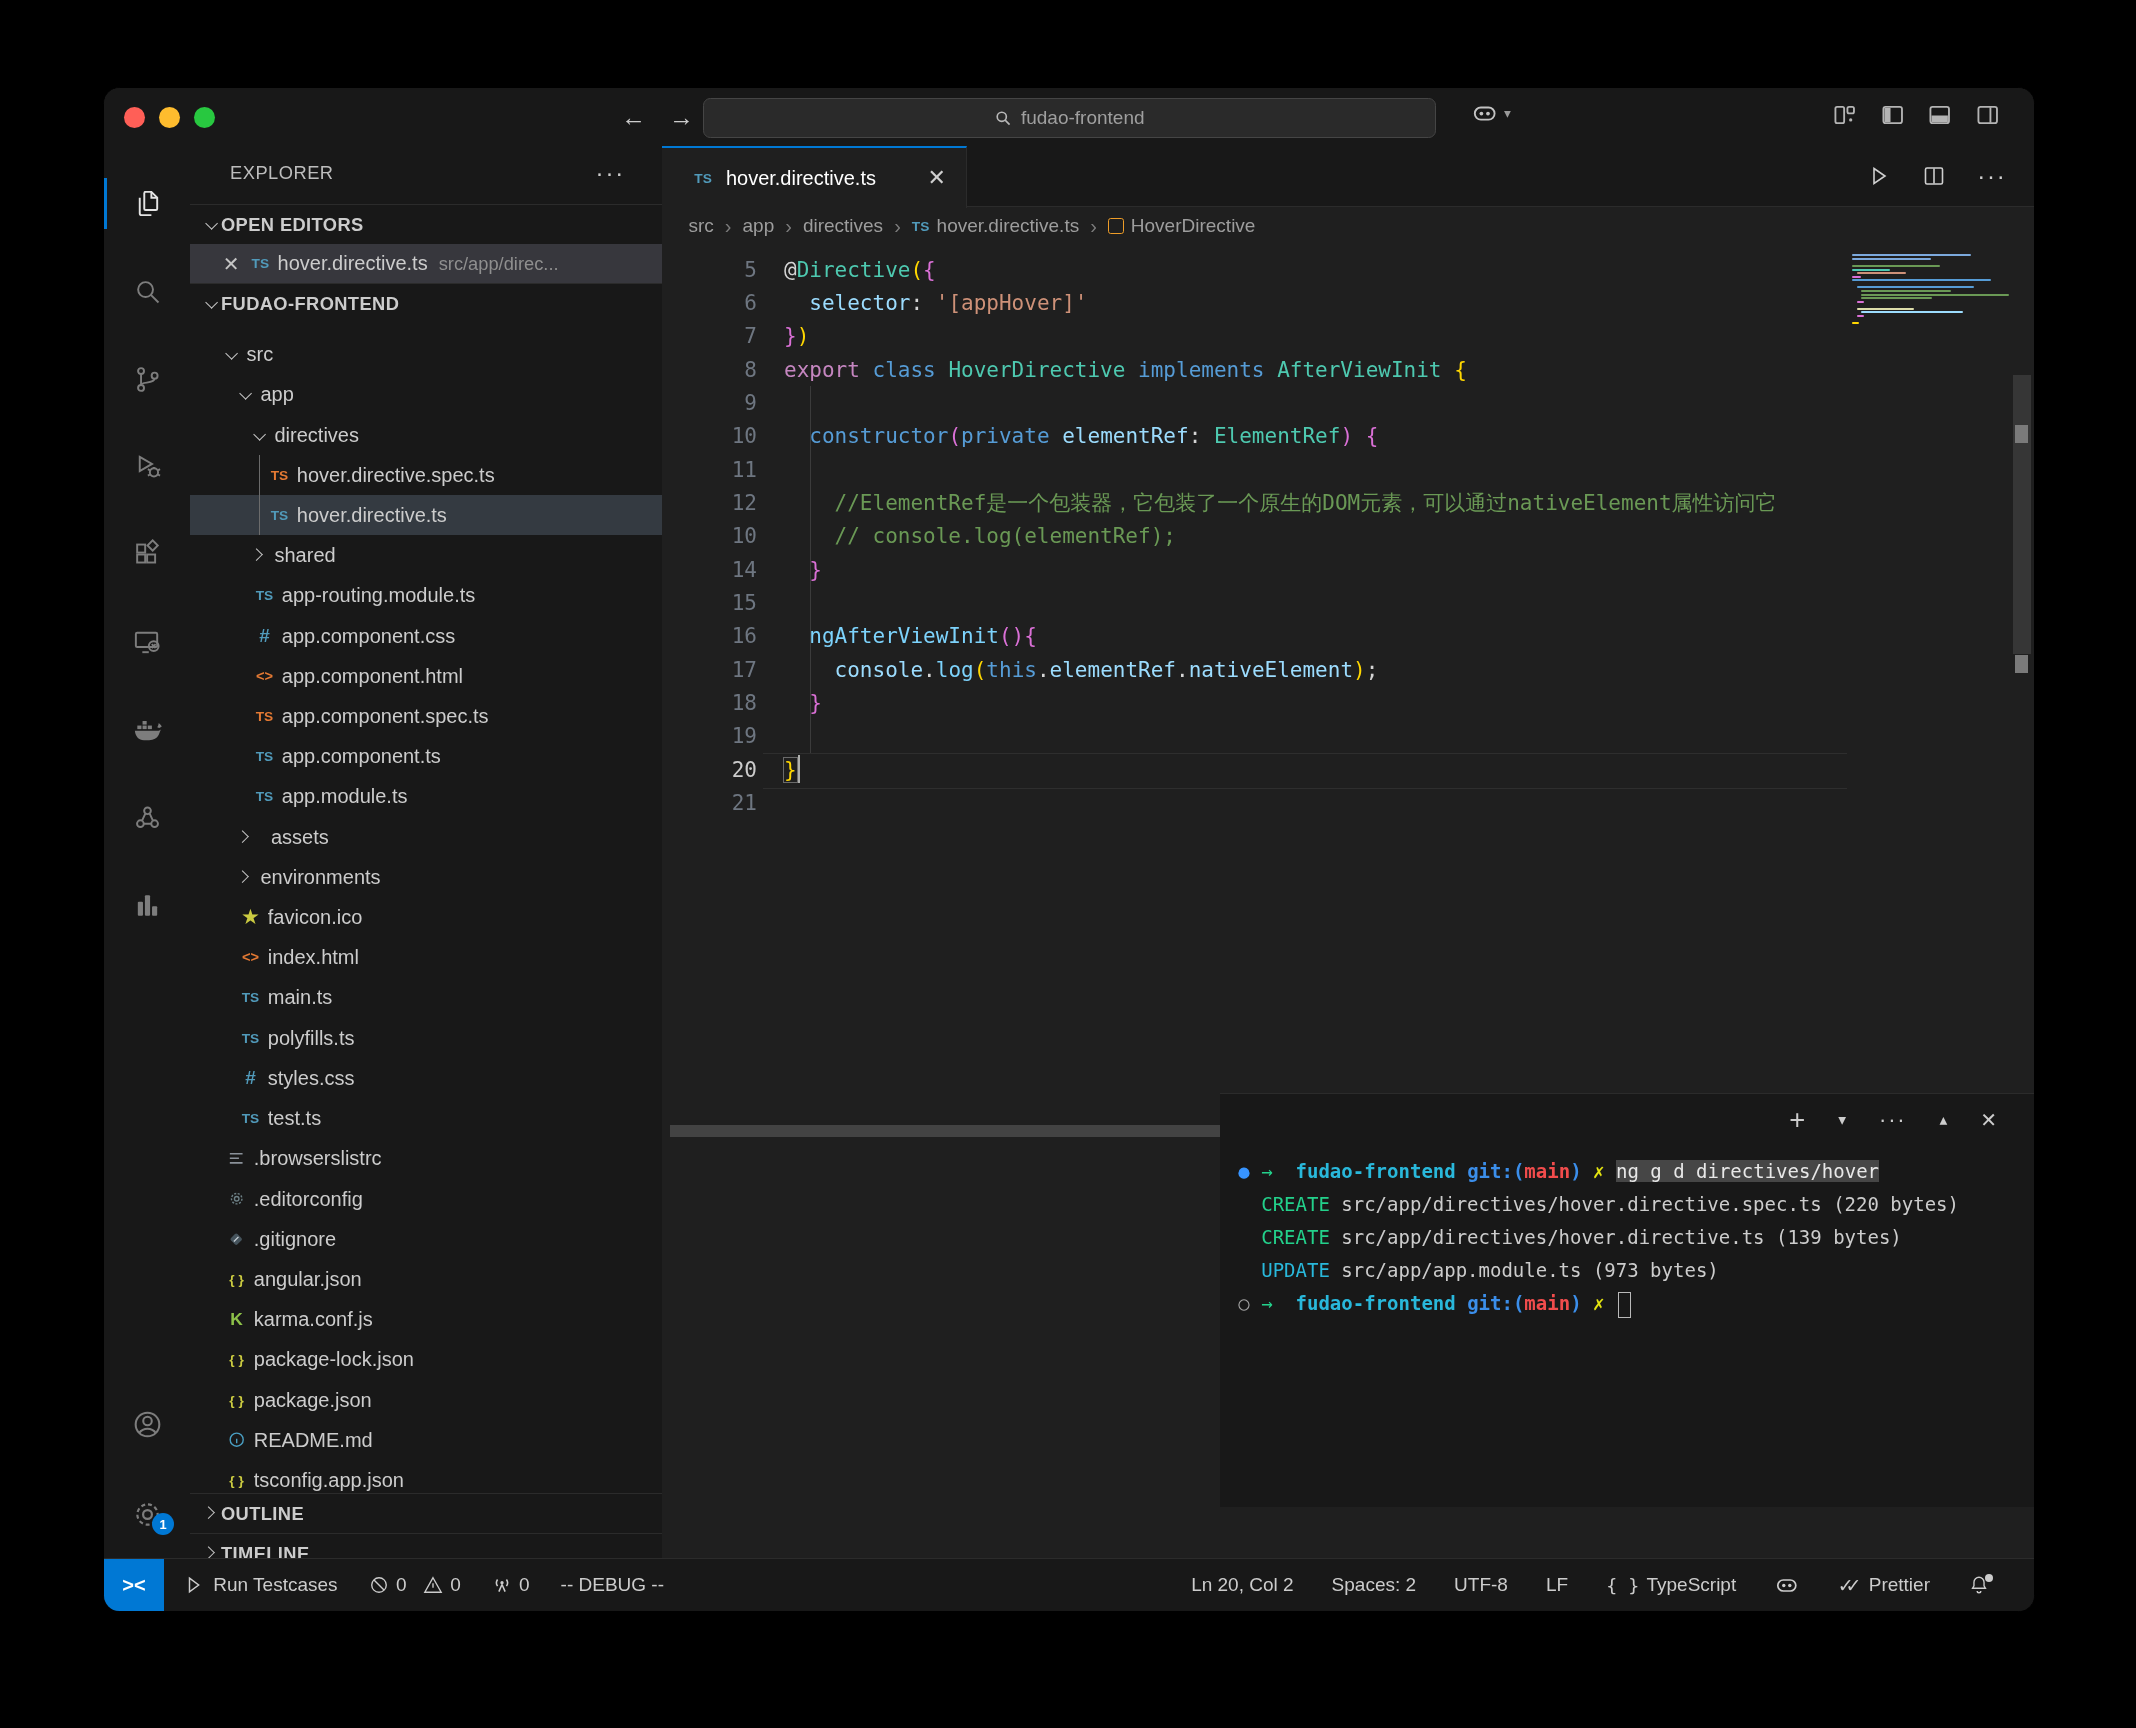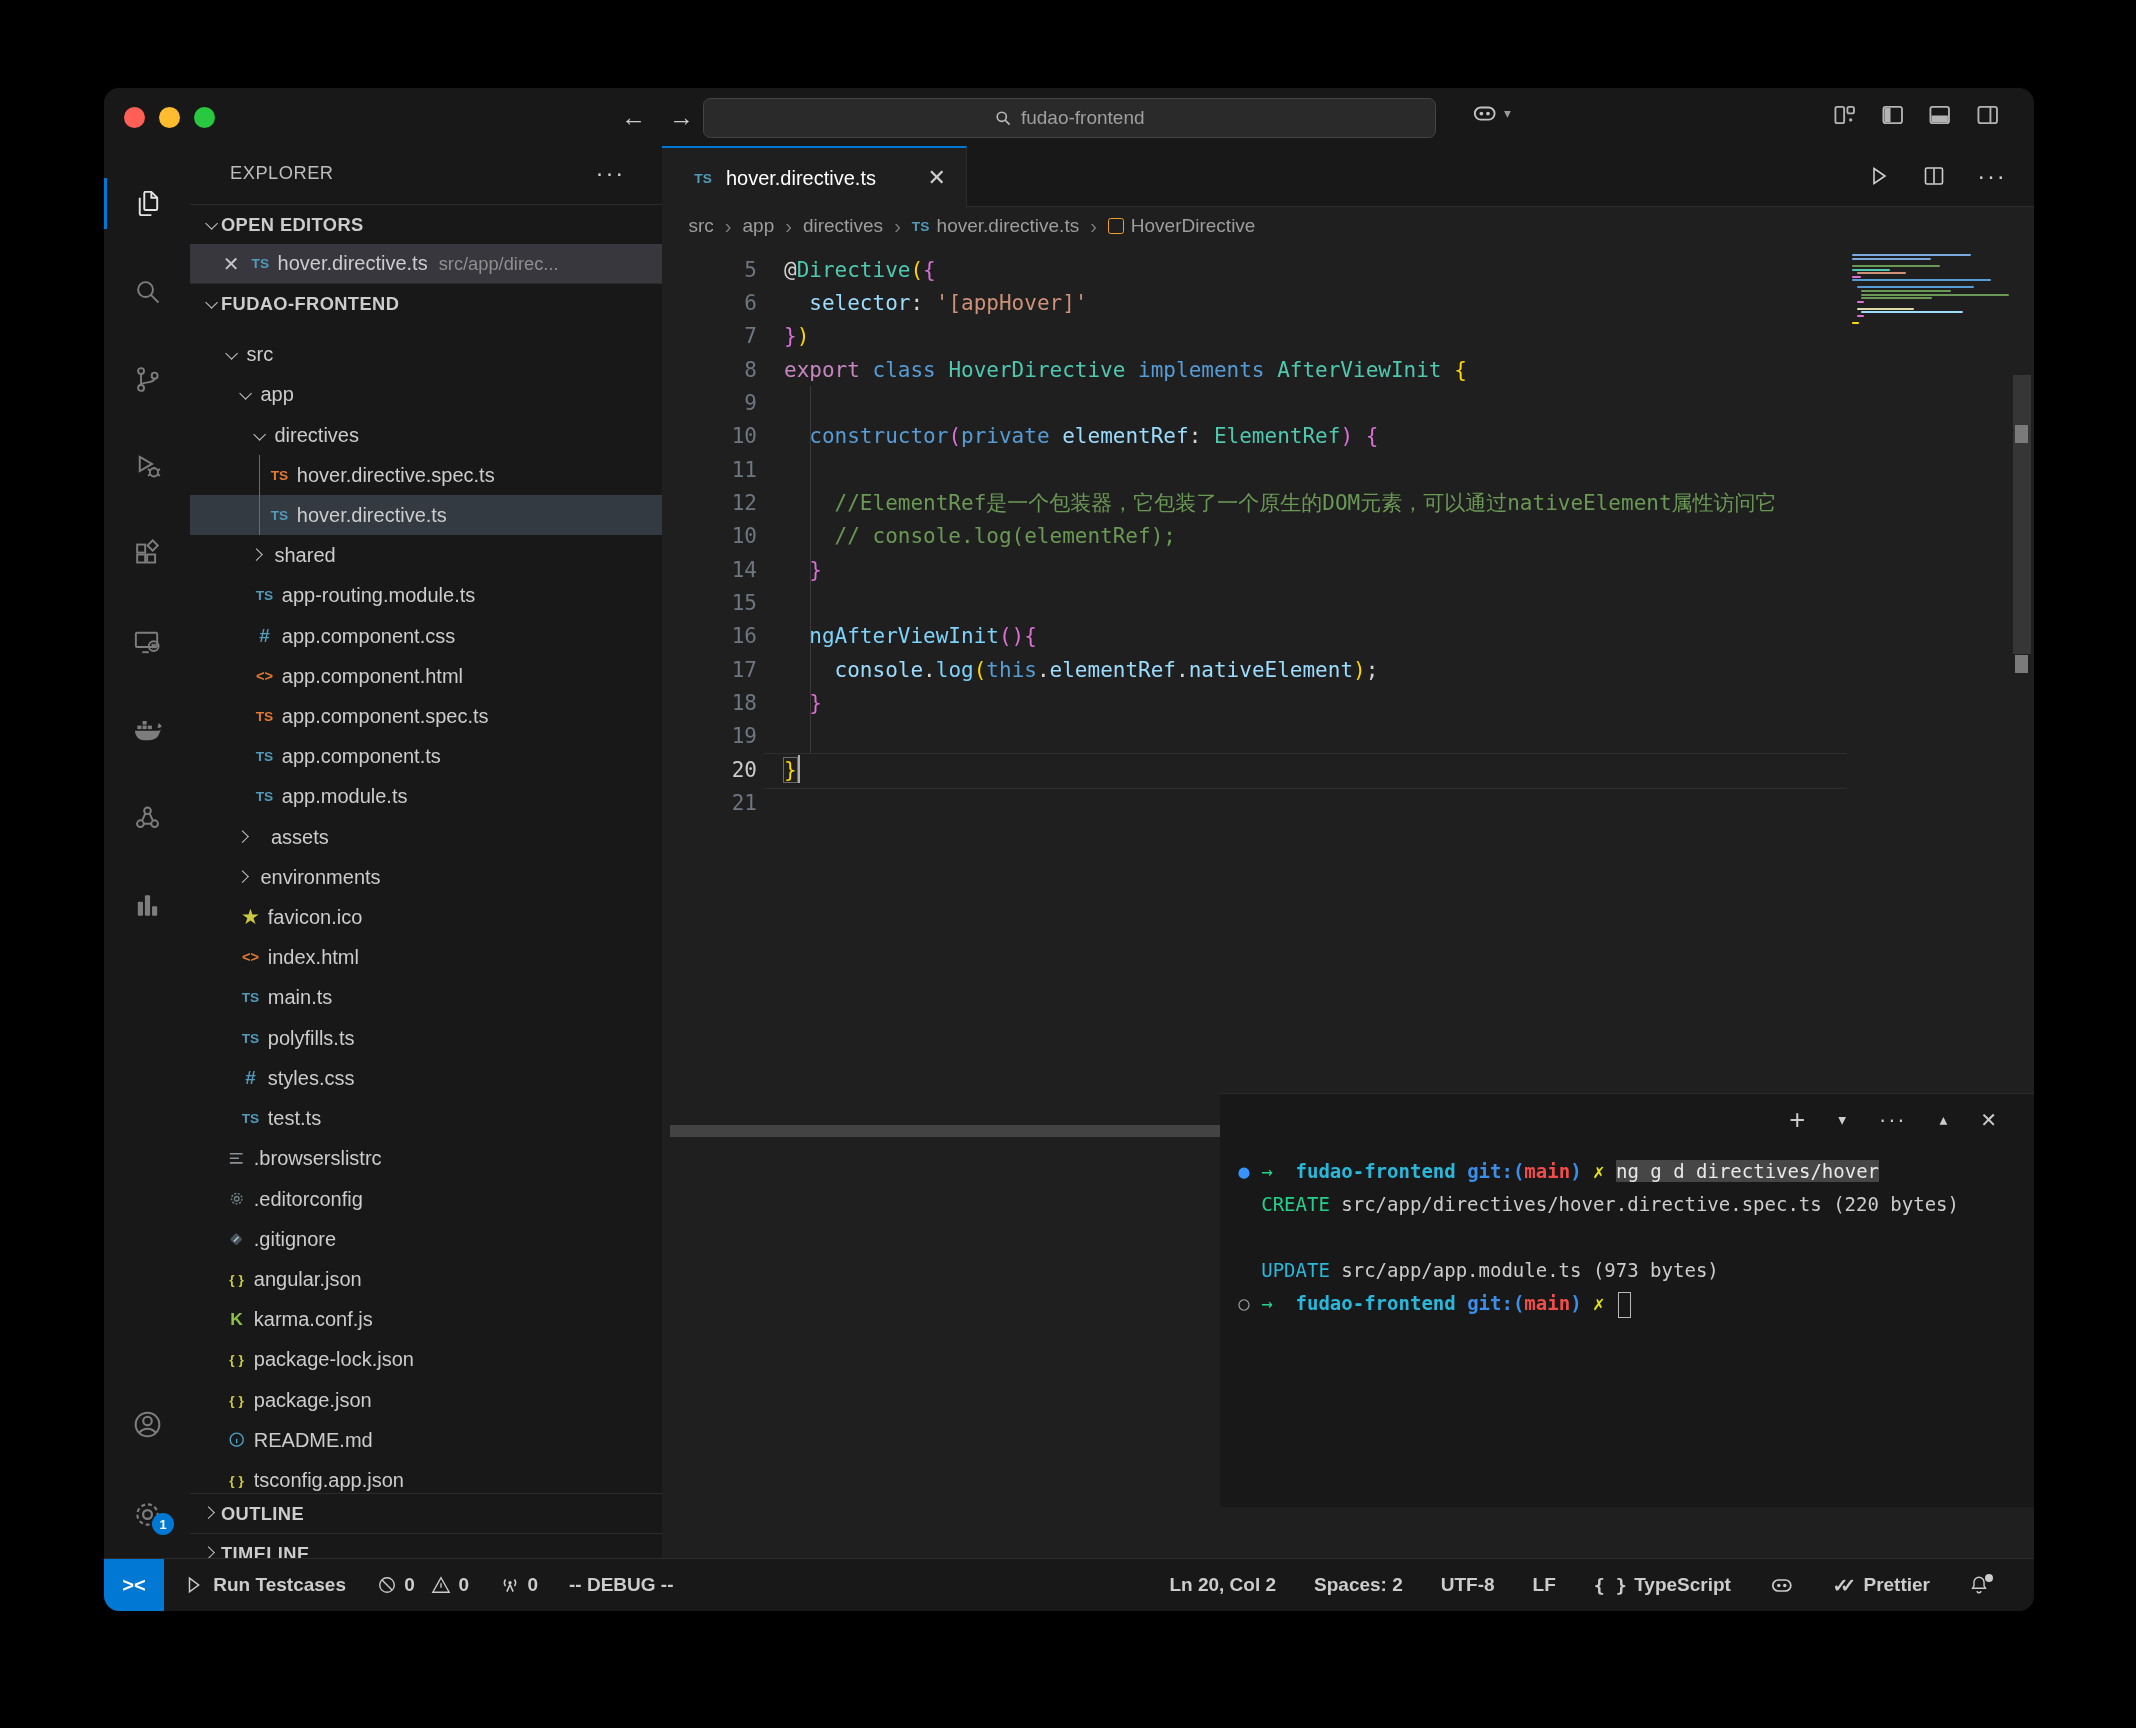--- a/index.html
+++ b/index.html
@@ -93,21 +93,21 @@
   .term-cursor{display:inline-block;width:11px;height:24px;border:1.8px solid #b9b9b9;vertical-align:middle;margin-left:1.8px;}
   .shells{position:absolute;left:981px;right:0;top:52px;bottom:0;}
   .shell-row{position:absolute;left:0;width:100%;height:39px;display:flex;align-items:center;color:#cccccc;font-size:20px;}
   
   .statusbar{position:absolute;left:0;right:0;bottom:0;height:52px;background:#181818;border-top:0.9px solid #2b2b2b;
              color:#cccccc;font-size:19px;}
   .sb-remote{position:absolute;left:0;top:0;width:60px;height:52px;background:#0078d4;color:#fff;
              display:flex;align-items:center;justify-content:center;font-weight:bold;font-size:20px;}
   .sb-left{position:absolute;left:80px;top:0;height:52px;display:flex;align-items:center;gap:31px;}
   .sb-right{position:absolute;right:44px;top:0;height:52px;display:flex;align-items:center;gap:38px;}
-  .sb-item{display:flex;align-items:center;gap:7.3px;white-space:nowrap;font-weight:bold;}
+  .sb-item{display:flex;align-items:center;gap:7.3px;white-space:nowrap;}
   .dblcheck{letter-spacing:-8.2px;margin-right:8.2px;}
   .bell-dot{position:absolute;}
 </style>
 </head>
 <body>
 
 <div class="stage">
   <div class="window">
 
     <div class="titlebar">
@@ -560,20 +560,21 @@
         <div class="panel-actions">
           <span style="font-size:27.4px;font-weight:300">+</span>
           <span style="font-size:15.5px">▾</span>
           <span style="font-size:22px;letter-spacing:1.8px">···</span>
           <span style="font-size:15.5px">▴</span>
           <span style="font-size:20px">✕</span>
         </div>
         <div class="terminal" id="terminal">
             <div class="tline" style="top:9.1px"><span class="t-dec">●</span><span class=""> </span><span class="t-green">→</span><span class="">  </span><span class="t-cyan t-b">fudao-frontend</span><span class=""> </span><span class="t-blue t-b">git:(</span><span class="t-red t-b">main</span><span class="t-blue t-b">)</span><span class=""> </span><span class="t-yellow">✗</span><span class=""> </span><span class="t-sel">ng g d directives/hover</span></div>
             <div class="tline" style="top:42px"><span class="">  </span><span class="t-green">CREATE</span><span class="t-fg"> src/app/directives/hover.directive.spec.ts (220 bytes)</span></div>
+            <div class="tline" style="top:75px"><span class="">  </span><span class="t-green">CREATE</span><span class="t-fg"> src/app/directives/hover.directive.ts (139 bytes)</span></div>
             <div class="tline" style="top:108px"><span class="">  </span><span class="t-cyan">UPDATE</span><span class="t-fg"> src/app/app.module.ts (973 bytes)</span></div>
             <div class="tline" style="top:141px"><span class="t-dec2">○</span><span class=""> </span><span class="t-green">→</span><span class="">  </span><span class="t-cyan t-b">fudao-frontend</span><span class=""> </span><span class="t-blue t-b">git:(</span><span class="t-red t-b">main</span><span class="t-blue t-b">)</span><span class=""> </span><span class="t-yellow">✗</span><span class=""> </span><span class="term-cursor"></span></div>
           </div>
 
         <div class="shells" id="shells">
             <div class="shell-row" style="top:1.8px"></div>
             <div class="shell-row" style="top:41px"></div>
           </div>
       </div>
     </div>

